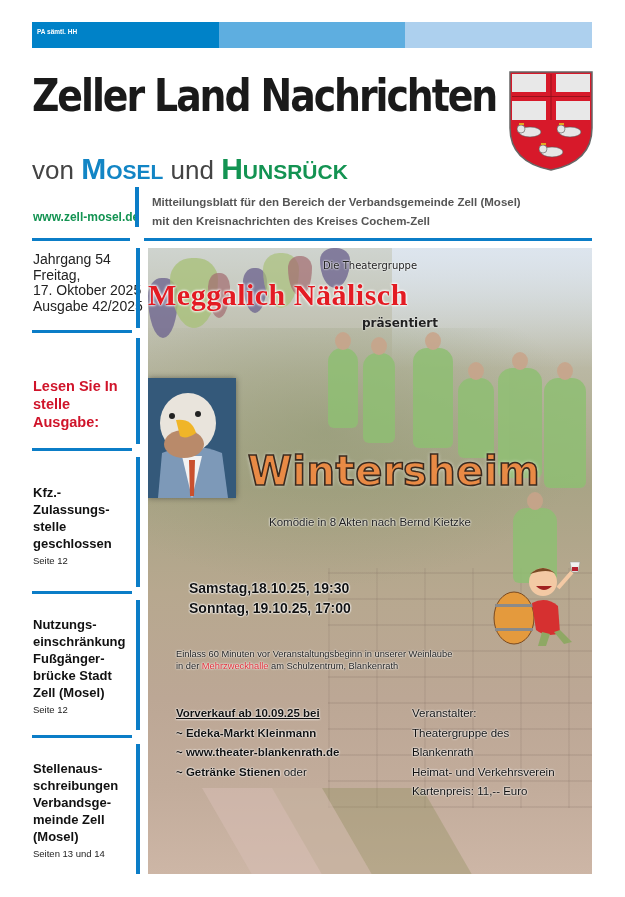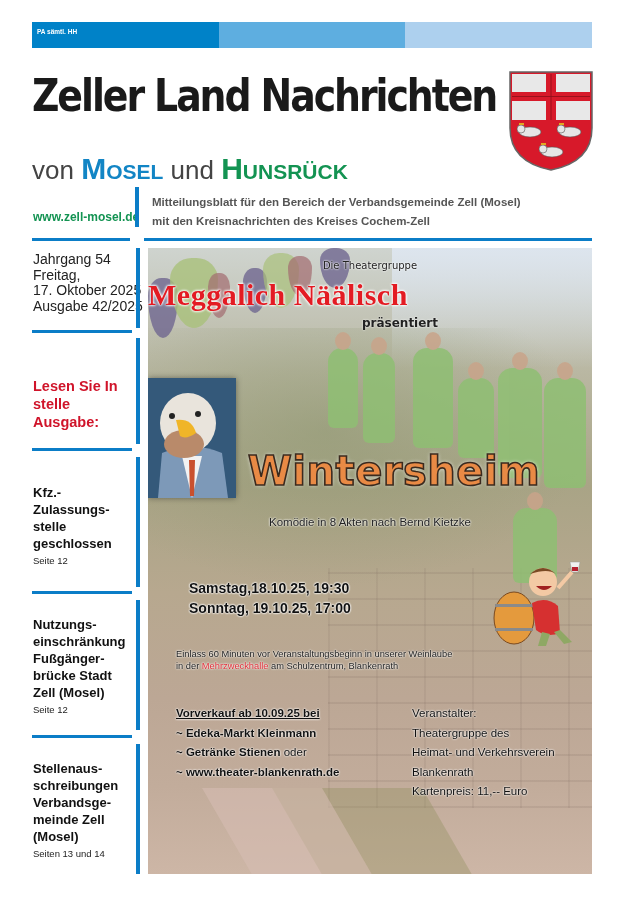--- a/index.html
+++ b/index.html
@@ -262,24 +262,24 @@
     <path d="M42 16 Q55 4 68 16 Q60 10 42 16 Z" fill="#7a4a24"></path>
     <path d="M48 28 Q56 36 64 28 Z" fill="#a02020"></path>
     <line x1="70" y1="30" x2="84" y2="14" stroke="#f3c9a4" stroke-width="4"></line>
     <path d="M82 4 L92 4 L90 14 L84 14 Z" fill="#f0f0f0" stroke="#999" stroke-width="0.5"></path>
     <rect x="84" y="9" width="6" height="4" fill="#b52030"></rect>
   </svg>
 
   <div class="vorverkauf">
     <div class="u">Vorverkauf ab 10.09.25 bei</div>
     <div>~ Edeka-Markt Kleinmann</div>
+    <div>~ www.theater-blankenrath.de</div>
     <div><span>~ Getränke Stienen</span><span class="n"> oder</span></div>
-    <div>~ www.theater-blankenrath.de</div>
   </div>
 
   <div class="veranstalter">
     <div>Veranstalter:</div>
     <div>Theatergruppe des</div>
+    <div>Blankenrath</div>
     <div>Heimat- und Verkehrsverein</div>
-    <div>Blankenrath</div>
     <div>Kartenpreis: 11,-- Euro</div>
   </div>
 </div>
 
 </body></html>

